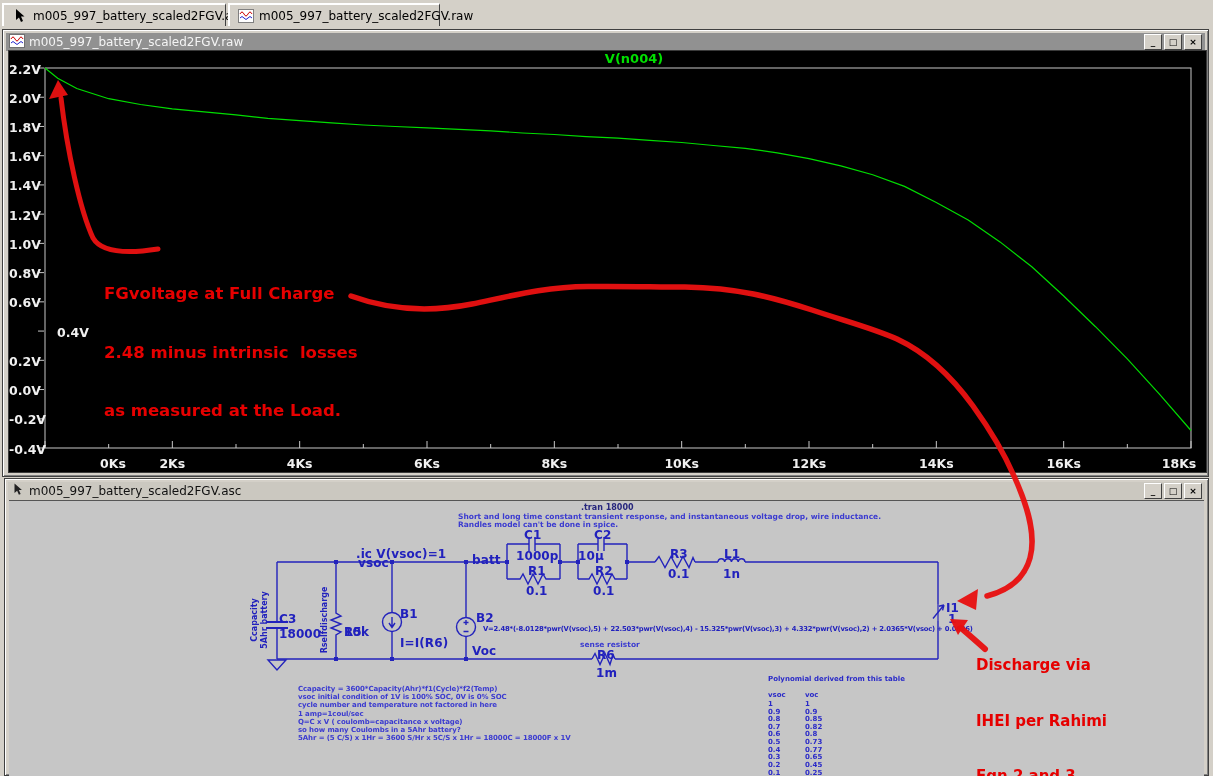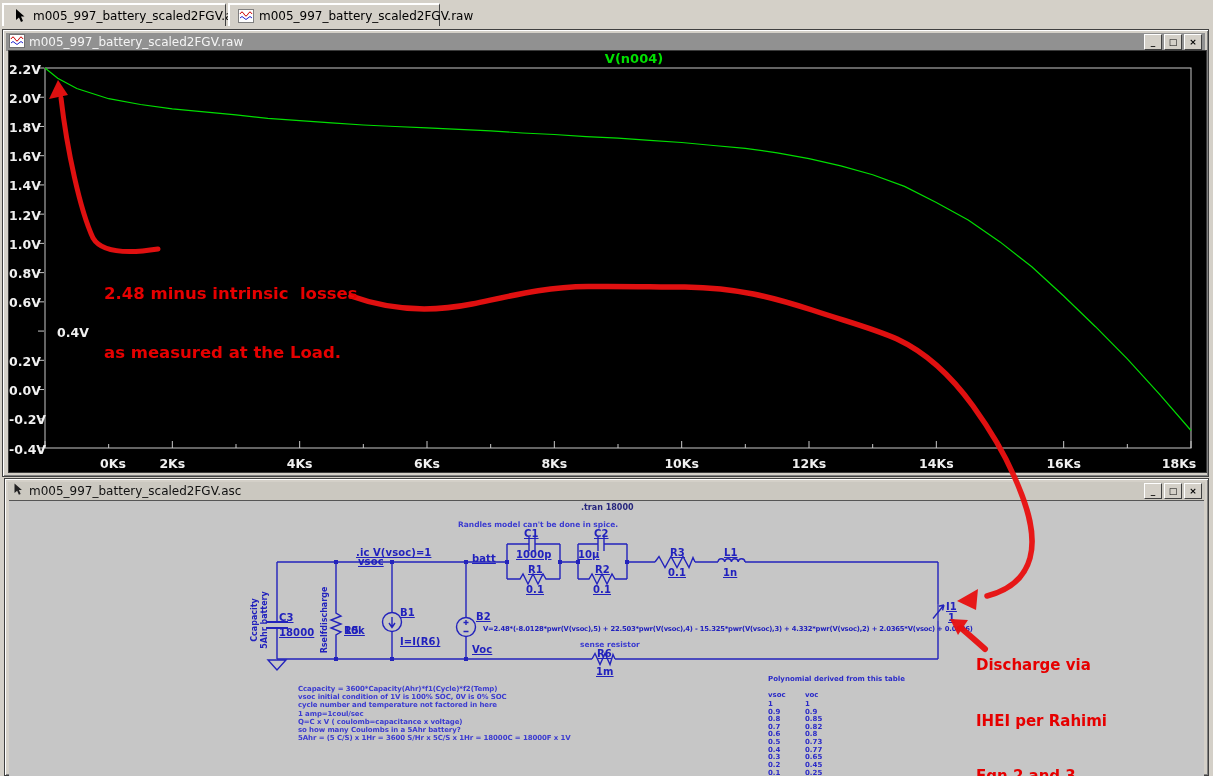--- a/index.html
+++ b/index.html
@@ -28,21 +28,21 @@
   .tracetitle{position:absolute;left:565px;top:0px;width:120px;text-align:center;
     color:#00e000;font-size:13px;font-weight:bold;}
   .ylab{position:absolute;left:0;width:29px;text-align:right;color:#f0f0f0;
     font-size:12.5px;font-weight:bold;white-space:nowrap;}
   .xlab{position:absolute;width:54px;text-align:center;color:#f0f0f0;
     font-size:12.5px;font-weight:bold;white-space:nowrap;}
   
   .schemcanvas{position:absolute;left:4px;top:21px;width:1195px;height:276px;background:#c6c6c6;
     border-top:1px solid #555;overflow:hidden;}
   .slab{position:absolute;white-space:pre;}
-  .s-cmp{font-size:10px;font-weight:bold;color:#2121bd;letter-spacing:0.1px;text-decoration:underline;}
+  .s-cmp{font-size:12px;font-weight:bold;color:#2121bd;letter-spacing:0.1px;}
   .s-dir{font-size:8px;font-weight:bold;color:#26267d;}
   .s-com{font-size:7.5px;font-weight:bold;color:#3b3bd0;}
   .s-frm{font-size:6.8px;font-weight:bold;color:#2121bd;letter-spacing:-0.2px;}
   .s-note{font-size:7px;font-weight:bold;color:#3b3bd0;letter-spacing:-0.1px;}
   .s-tbl{font-size:7px;font-weight:bold;color:#2a2ac8;}
   .s-vert{font-size:8px;font-weight:bold;color:#2121bd;transform:translate(-50%,-50%) rotate(-90deg);}
   
   .redlayer{position:absolute;left:0;top:0;width:1213px;height:776px;pointer-events:none;z-index:50;}
   .rednote{position:absolute;color:#e60000;font-weight:bold;z-index:51;pointer-events:none;white-space:pre;}
   .rednote1{left:104px;top:245px;font-size:16.5px;line-height:19.5px;}
@@ -225,20 +225,21 @@
         <rect x="558" y="559" width="4" height="4"></rect>
           <rect x="576" y="559" width="4" height="4"></rect>
         <rect x="625" y="559" width="4" height="4"></rect>
           <rect x="334" y="656" width="4" height="4"></rect>
         <rect x="390" y="656" width="4" height="4"></rect>
           <rect x="464" y="656" width="4" height="4"></rect>
       </g>
     </svg>
     <div id="schem-labels" style="position:absolute;left:0;top:0;width:100%;height:100%;">
         <div class="slab s-dir" style="left: 556px; top: 2px; margin-left: 16px;">.tran 18000</div>
+        <div class="slab s-com" style="left: 449px; top: 11px;">Short and long time constant transient response, and instantaneous voltage drop, wire inductance.</div>
         <div class="slab s-com" style="left: 449px; top: 19px;">Randles model can't be done in spice.</div>
         <div class="slab s-cmp" style="left: 347px; top: 46px;">.ic V(vsoc)=1</div>
         <div class="slab s-cmp" style="left: 349px; top: 55px;">vsoc</div>
         <div class="slab s-vert" style="left: 245px; top: 119px;">Ccapacity</div>
         <div class="slab s-vert" style="left: 255px; top: 119px;">5Ahr battery</div>
         <div class="slab s-cmp" style="left: 270px; top: 111px;">C3</div>
         <div class="slab s-cmp" style="left: 270px; top: 126px;">18000</div>
         <div class="slab s-vert" style="left: 315px; top: 119px;">Rselfdischarge</div>
         <div class="slab s-cmp" style="left: 335px; top: 124px;">R5</div>
         <div class="slab s-cmp" style="left: 335px; top: 124px;">10k</div>
@@ -307,20 +308,21 @@
       <path stroke-width="6" d="M985,649 C975,640 968,634 961,628"></path>
     </g>
     <g fill="#e81111" opacity="0.96">
       <polygon points="58,80 49,99 68,95"></polygon>
       <polygon points="957,601 978,589 976,610"></polygon>
       <polygon points="950,619 968,620 958,635"></polygon>
     </g>
   </svg>
 </div>
 <div class="rednote rednote1">
+  <div>FGvoltage at Full Charge</div>
   <div>2.48 minus intrinsic  losses</div>
   <div>as measured at the Load.</div>
 </div>
 <div class="rednote rednote2">
   <div>Discharge via</div>
   <div>IHEI per Rahimi</div>
   <div>Eqn 2 and 3.</div>
 </div>
 
 </body></html>

